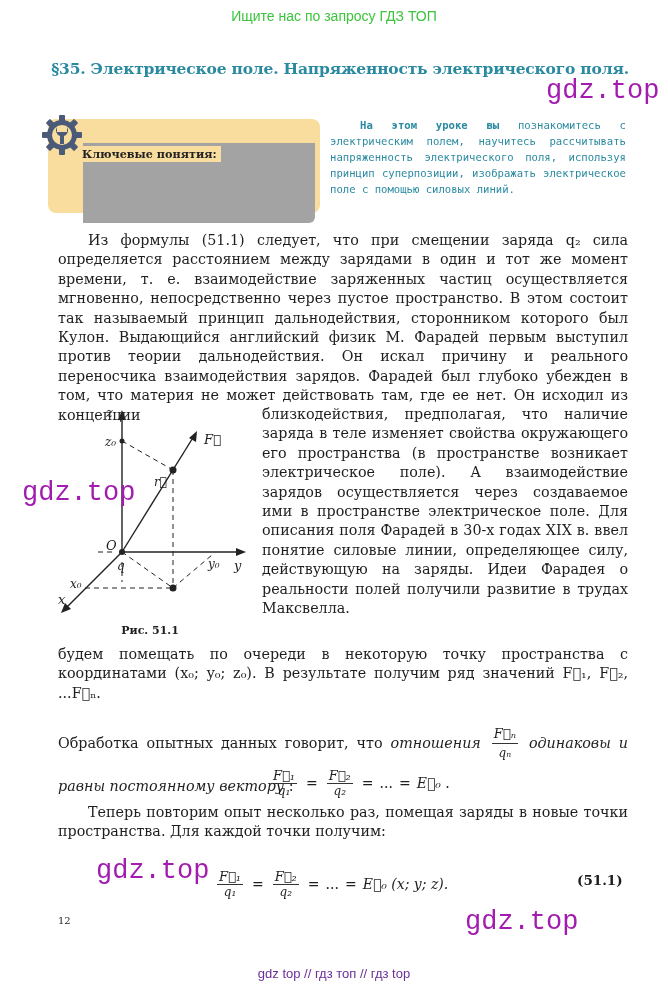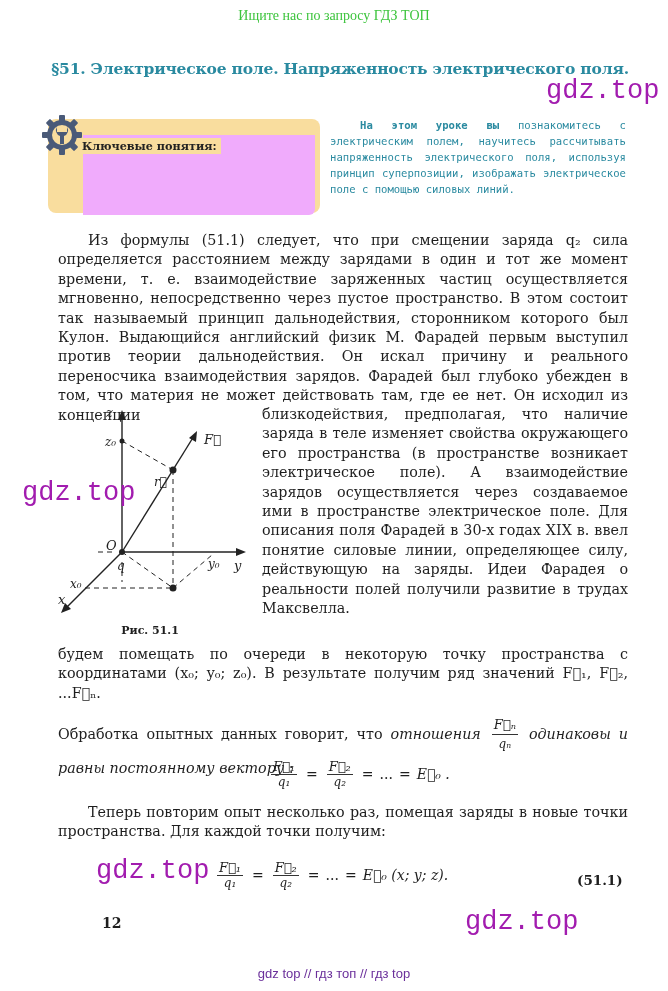--- a/index.html
+++ b/index.html
@@ -1,33 +1,33 @@
 <!DOCTYPE html>
 <html><head>
 <meta charset="utf-8">
 <style>
   * { box-sizing: border-box; margin: 0; padding: 0; }
   html, body { width: 668px; height: 991px; background: #ffffff; overflow: hidden; }
   body { position: relative; font-family: "DejaVu Serif", "Liberation Serif", serif; color: #1e1e1e; }
 
   .top-banner { position: absolute; top: 8px; left: 0; width: 668px; text-align: center;
-    font-family: Liberation Serif, serif; font-size: 14px; color: #3cc43c; }
+    font-family: Liberation Sans, sans-serif; font-size: 14px; color: #3cc43c; }
 
   .title { position: absolute; top: 58px; left: 40px; width: 600px; text-align: center;
     font-family: "DejaVu Serif", serif; font-weight: bold; font-size: 15.5px; line-height: 21px; color: #2a8aa0; letter-spacing: -0.2px; }
 
   .wm { position: absolute; font-family: Liberation Mono, monospace; color: #a21caf; font-size: 27px; }
   .wm1 { top: 76px; left: 546px; }
   .wm2 { top: 478px; left: 22px; }
   .wm3 { top: 856px; left: 96px; }
   .wm4 { top: 907px; left: 465px; }
 
   .key-box { position: absolute; top: 119px; left: 48px; width: 272px; height: 94px;
     background: #f9dd9e; border-radius: 8px; }
-  .key-inner { position: absolute; top: 16px; left: 35px; width: 232px; height: 80px; background: #f0abfc;
+  .key-inner { position: absolute; top: 24px; left: 35px; width: 232px; height: 80px; background: #a3a3a3;
     border-radius: 0 0 6px 0; padding: 0 4px 0 0; font-size: 11.2px; line-height: 16px; color: #222; }
   .key-label { position: absolute; top: 3px; left: -5px; background: #f9dd9e; padding: 0 4px 0 4px; font-weight: bold; }
   .key-text { text-indent: 143px; padding-left: 0; }
   .gear { position: absolute; top: 113px; left: 40px; width: 44px; height: 44px; }
 
   .intro { position: absolute; top: 117px; left: 330px; width: 296px; font-family: "DejaVu Sans Mono", monospace;
     font-size: 10.6px; line-height: 16px; color: #2a8aa0; text-align: justify; }
   .intro b { font-weight: bold; }
 
   .para { position: absolute; font-size: 14.3px; line-height: 19.4px; text-align: justify; color: #1e1e1e; }
@@ -38,37 +38,37 @@
   .p5 { top: 803px; left: 58px; width: 570px; text-indent: 30px; }
   .indent { display: inline-block; width: 30px; }
   i.it { font-style: italic; }
 
   .fig { position: absolute; top: 400px; left: 50px; width: 200px; height: 240px; }
   .fig-caption { position: absolute; top: 624px; left: 50px; width: 200px; text-align: center; font-size: 11px; font-weight: bold; }
 
   .eq { position: absolute; font-size: 14px; display: flex; align-items: center; }
   .eq1 { top: 755px; left: 268px; }
   .eq2 { top: 856px; left: 214px; }
-  .frac { display: inline-flex; flex-direction: column; align-items: center; margin: 4px 3px; font-style: italic; font-size: 13px; }
+  .frac { display: inline-flex; flex-direction: column; align-items: center; margin: 13px 3px; font-style: italic; font-size: 13px; }
   .frac .num { border-bottom: 1px solid #333; padding: 0 2px; text-align: right; }
   .frac .den { font-size: 12px; }
   .op { margin: 0 6px; }
   .eq-num { position: absolute; top: 872px; left: 577px; font-size: 13.5px; font-weight: bold; }
 
-  .page-num { position: absolute; top: 915px; left: 58px; font-size: 14px; font-weight: bold; margin-left: 44px; }
+  .page-num { position: absolute; top: 915px; left: 58px; font-size: 10px; font-weight: normal; }
   .bottom-banner { position: absolute; top: 966px; left: 0; width: 668px; text-align: center;
     font-family: "Liberation Sans", sans-serif; font-size: 13px; color: #6a2f9a; }
 </style>
 </head>
 <body>
 
 <div class="top-banner">Ищите нас по запросу ГДЗ ТОП</div>
 
 <div class="title">
-  <div>§51. Электрическое поле. Напряженность электрического поля.</div>
+  <div>§35. Электрическое поле. Напряженность электрического поля.</div>
 </div>
 
 <div class="wm wm1">gdz.top</div>
 
 <div class="key-box">
   <div class="key-inner">
     <span class="key-label">Ключевые понятия:</span>
   </div>
 </div>
 <svg class="gear" viewBox="0 0 44 44">

